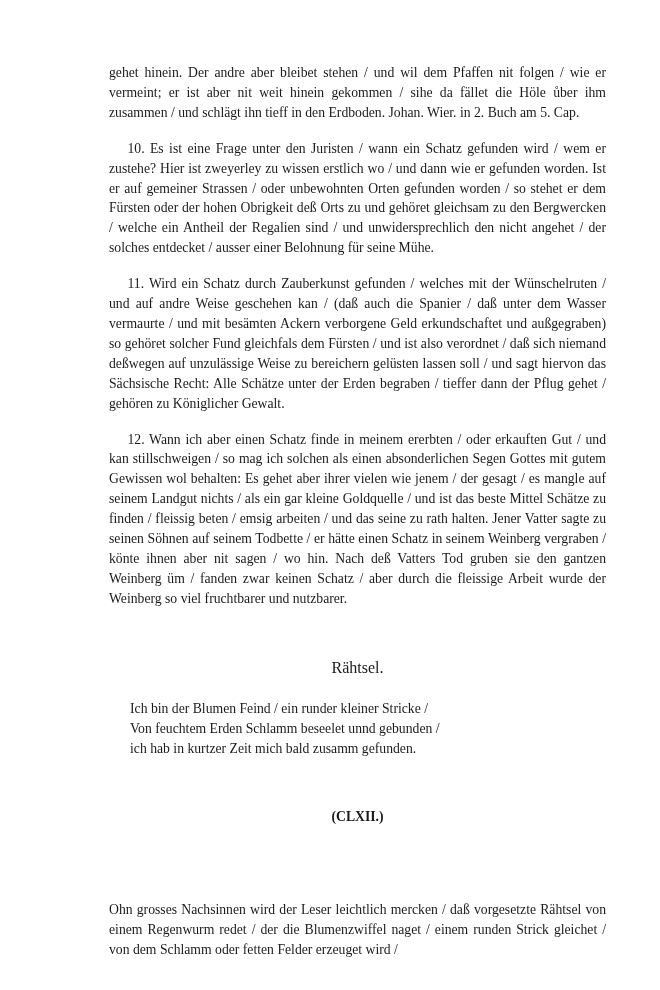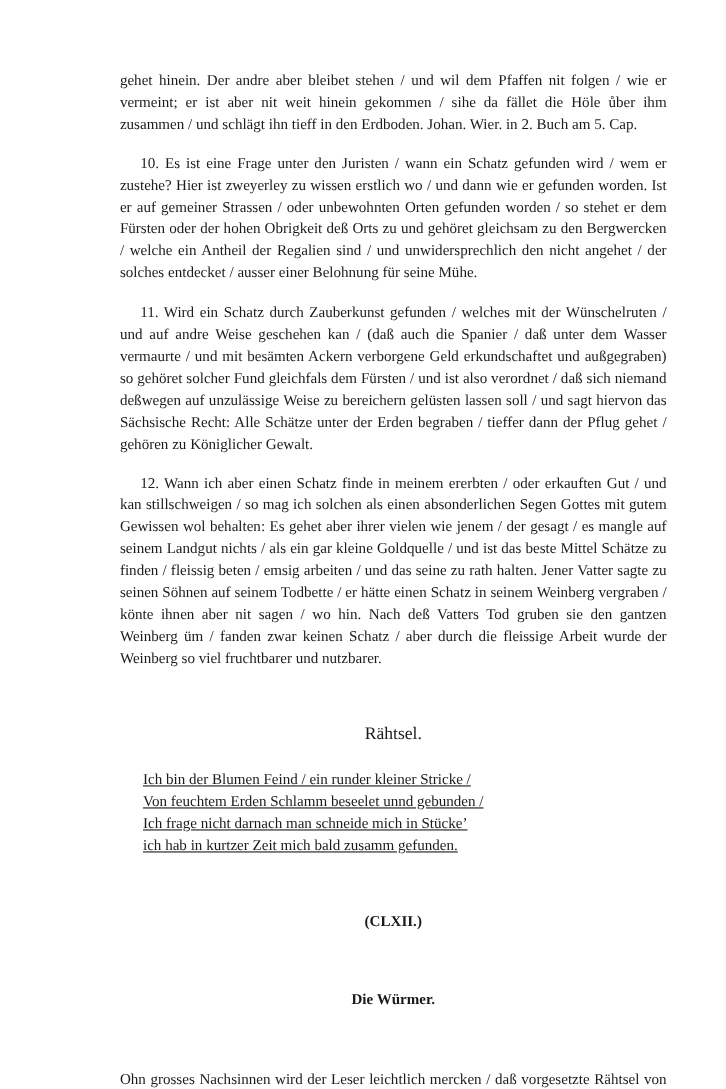--- a/index.html
+++ b/index.html
@@ -60,21 +60,20 @@
     margin: 15px;
     font-size: 13.7px;
     line-height: 19.9px;
     text-align: center;
     font-weight: bold;
   }
 
   .verse-block {
     margin: 0;
     padding-left: 37px;
-    text-decoration: underline;
   }
   .verse-line {
     font-size: 13.7px;
     line-height: 20.3px;
     text-align: left;
     white-space: pre-wrap;
   }
   .gap-md  { height: 21px; }
   .gap-xl  { height: 33px; }
 
@@ -106,31 +105,29 @@
 
     <div class="gap-xl"></div>
 
     <p class="section-heading">Rähtsel.</p>
 
     <div class="gap-md"></div>
 
     <div class="verse-block">
       <div class="verse-line">Ich bin der Blumen Feind / ein runder kleiner Stricke /</div>
       <div class="verse-line">Von feuchtem Erden Schlamm beseelet unnd gebunden /</div>
-      <div class="verse-line">Ich frage nicht darnach man schneide mich in Stücke’</div>
       <div class="verse-line">ich hab in kurtzer Zeit mich bald zusamm gefunden.</div>
     </div>
 
     <div class="gap-xl"></div>
 
     <p class="chapter-number">(CLXII.)</p>
 
     <div class="gap-md"></div>
 
-    <p class="chapter-title">Die Würmer.</p>
 
     <div class="gap-md"></div>
 
     <p class="para cont">Ohn grosses Nachsinnen wird der Leser leichtlich mercken / daß vorgesetzte Rähtsel von einem Regenwurm redet / der die Blumenzwiffel naget / einem runden Strick gleichet / von dem Schlamm oder fetten Felder erzeuget wird /</p>
 
   </div>
 
 
 </div>
 

